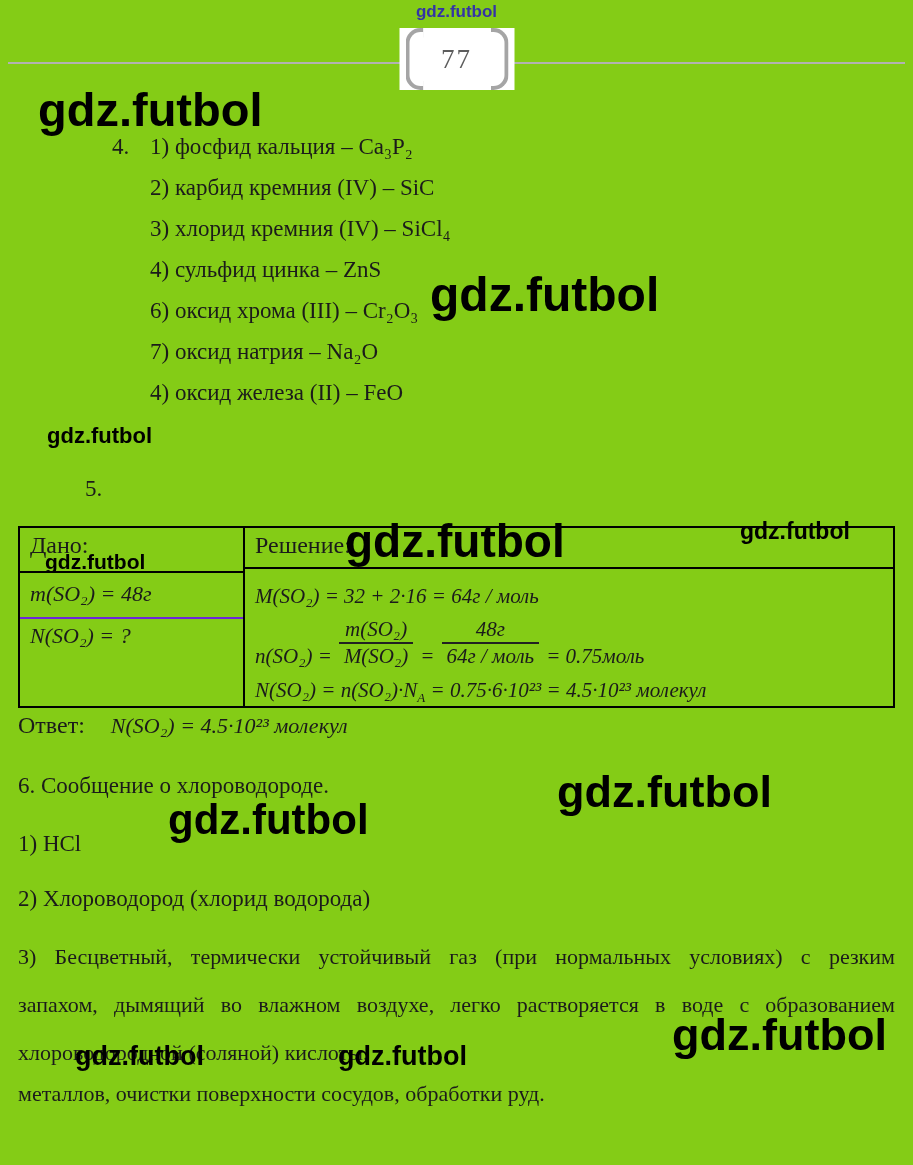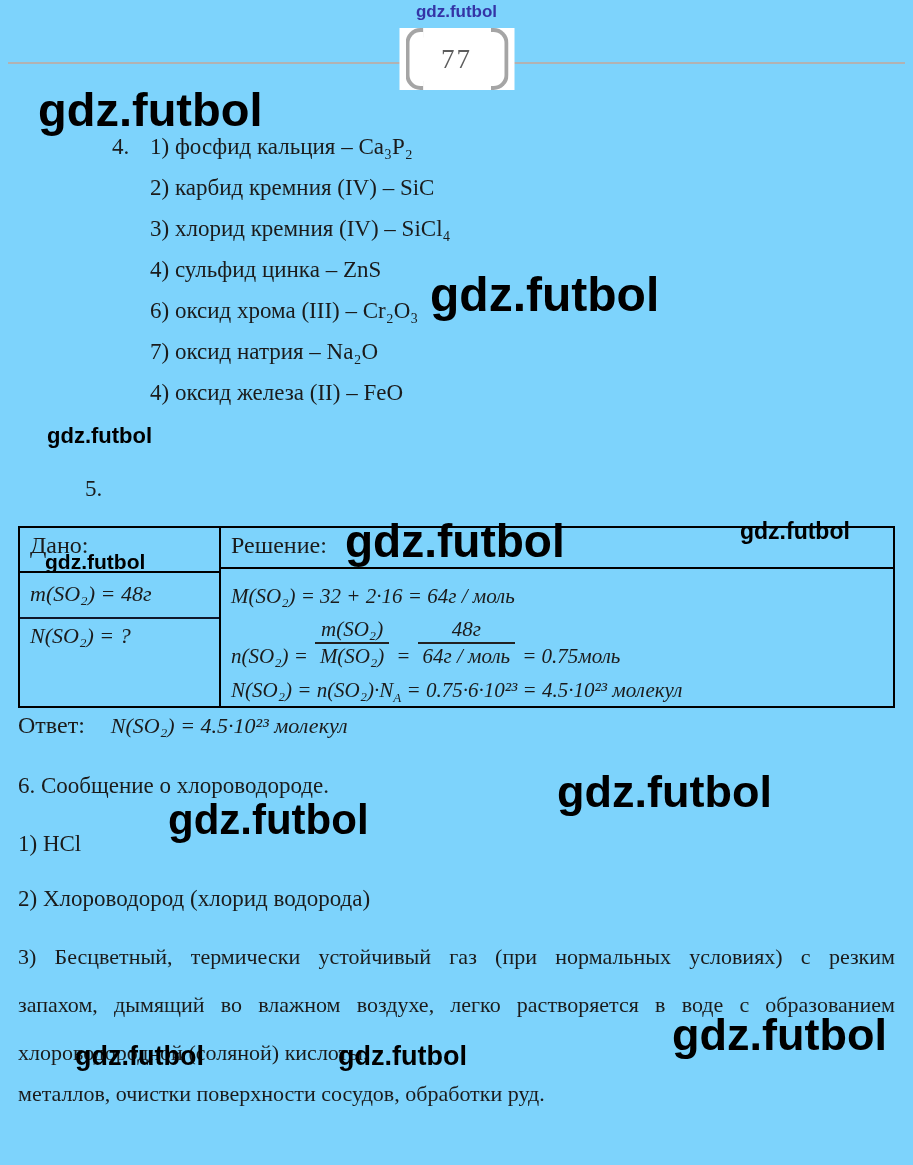--- a/index.html
+++ b/index.html
@@ -1,19 +1,19 @@
 <!DOCTYPE html>
 <html><head>
 <meta charset="utf-8">
 <style>
   html,body{margin:0;padding:0;background:#ffffff;}
   .page{
     position:relative;
     width:913px;height:1165px;
-    background:#7dd3fc;
+    background:#84cc16;
     font-family:"Liberation Serif","DejaVu Serif",serif;
     color:#1b1b1b;
     overflow:hidden;
     text-decoration:underline;
   }
   
   .wm{
     position:absolute;
     font-family:"Liberation Sans","DejaVu Sans",sans-serif;
     font-weight:700;
@@ -49,25 +49,25 @@
   .task4{position:absolute;top:126px;left:112px;display:flex;font-size:23px;}
   .task4 .tnum{line-height:41px;width:38px;}
   .task4 ul{margin:0;padding:0;list-style:none;}
   .task4 li{line-height:41px;white-space:nowrap;}
   
   .task5num{position:absolute;top:476px;left:85px;font-size:23px;}
   .soltable{
     position:absolute;top:526px;left:18px;width:877px;height:182px;
     box-sizing:border-box;border:2px solid #000;display:flex;z-index:1;
   }
-  .col-left{width:201px;box-sizing:border-box;border-right:2px solid #000;display:flex;flex-direction:column;}
+  .col-left{width:225px;box-sizing:border-box;border-right:2px solid #000;display:flex;flex-direction:column;}
   .col-right{flex:1;display:flex;flex-direction:column;}
   .cell{box-sizing:border-box;padding:4px 0 0 10px;}
   .cell-dano{height:45px;border-bottom:2px solid #000;font-size:24px;}
-  .cell-given{height:46px;border-bottom:2px solid #0f172a;font-size:22px;font-style:italic;padding-top:8px;}
+  .cell-given{height:46px;border-bottom:2px solid #6d28d9;font-size:22px;font-style:italic;padding-top:8px;}
   .cell-find{flex:1;font-size:22px;font-style:italic;}
   .cell-resh{height:45px;border-bottom:2px solid #000;font-size:24px;}
   .cell-body{flex:1;padding:2px 0 0 10px;font-size:21px;font-style:italic;}
   .frow{display:flex;align-items:flex-end;gap:7px;white-space:nowrap;}
   .frow1{height:34px;margin-top:4px;}
   .frow2{height:60px;}
   .frow3{height:37px;}
   .frac{display:inline-flex;flex-direction:column;align-items:center;line-height:1.2;}
   .frac .den{border-top:2px solid #222;padding:0 5px;}
   .frac .num{padding:0 5px;}

